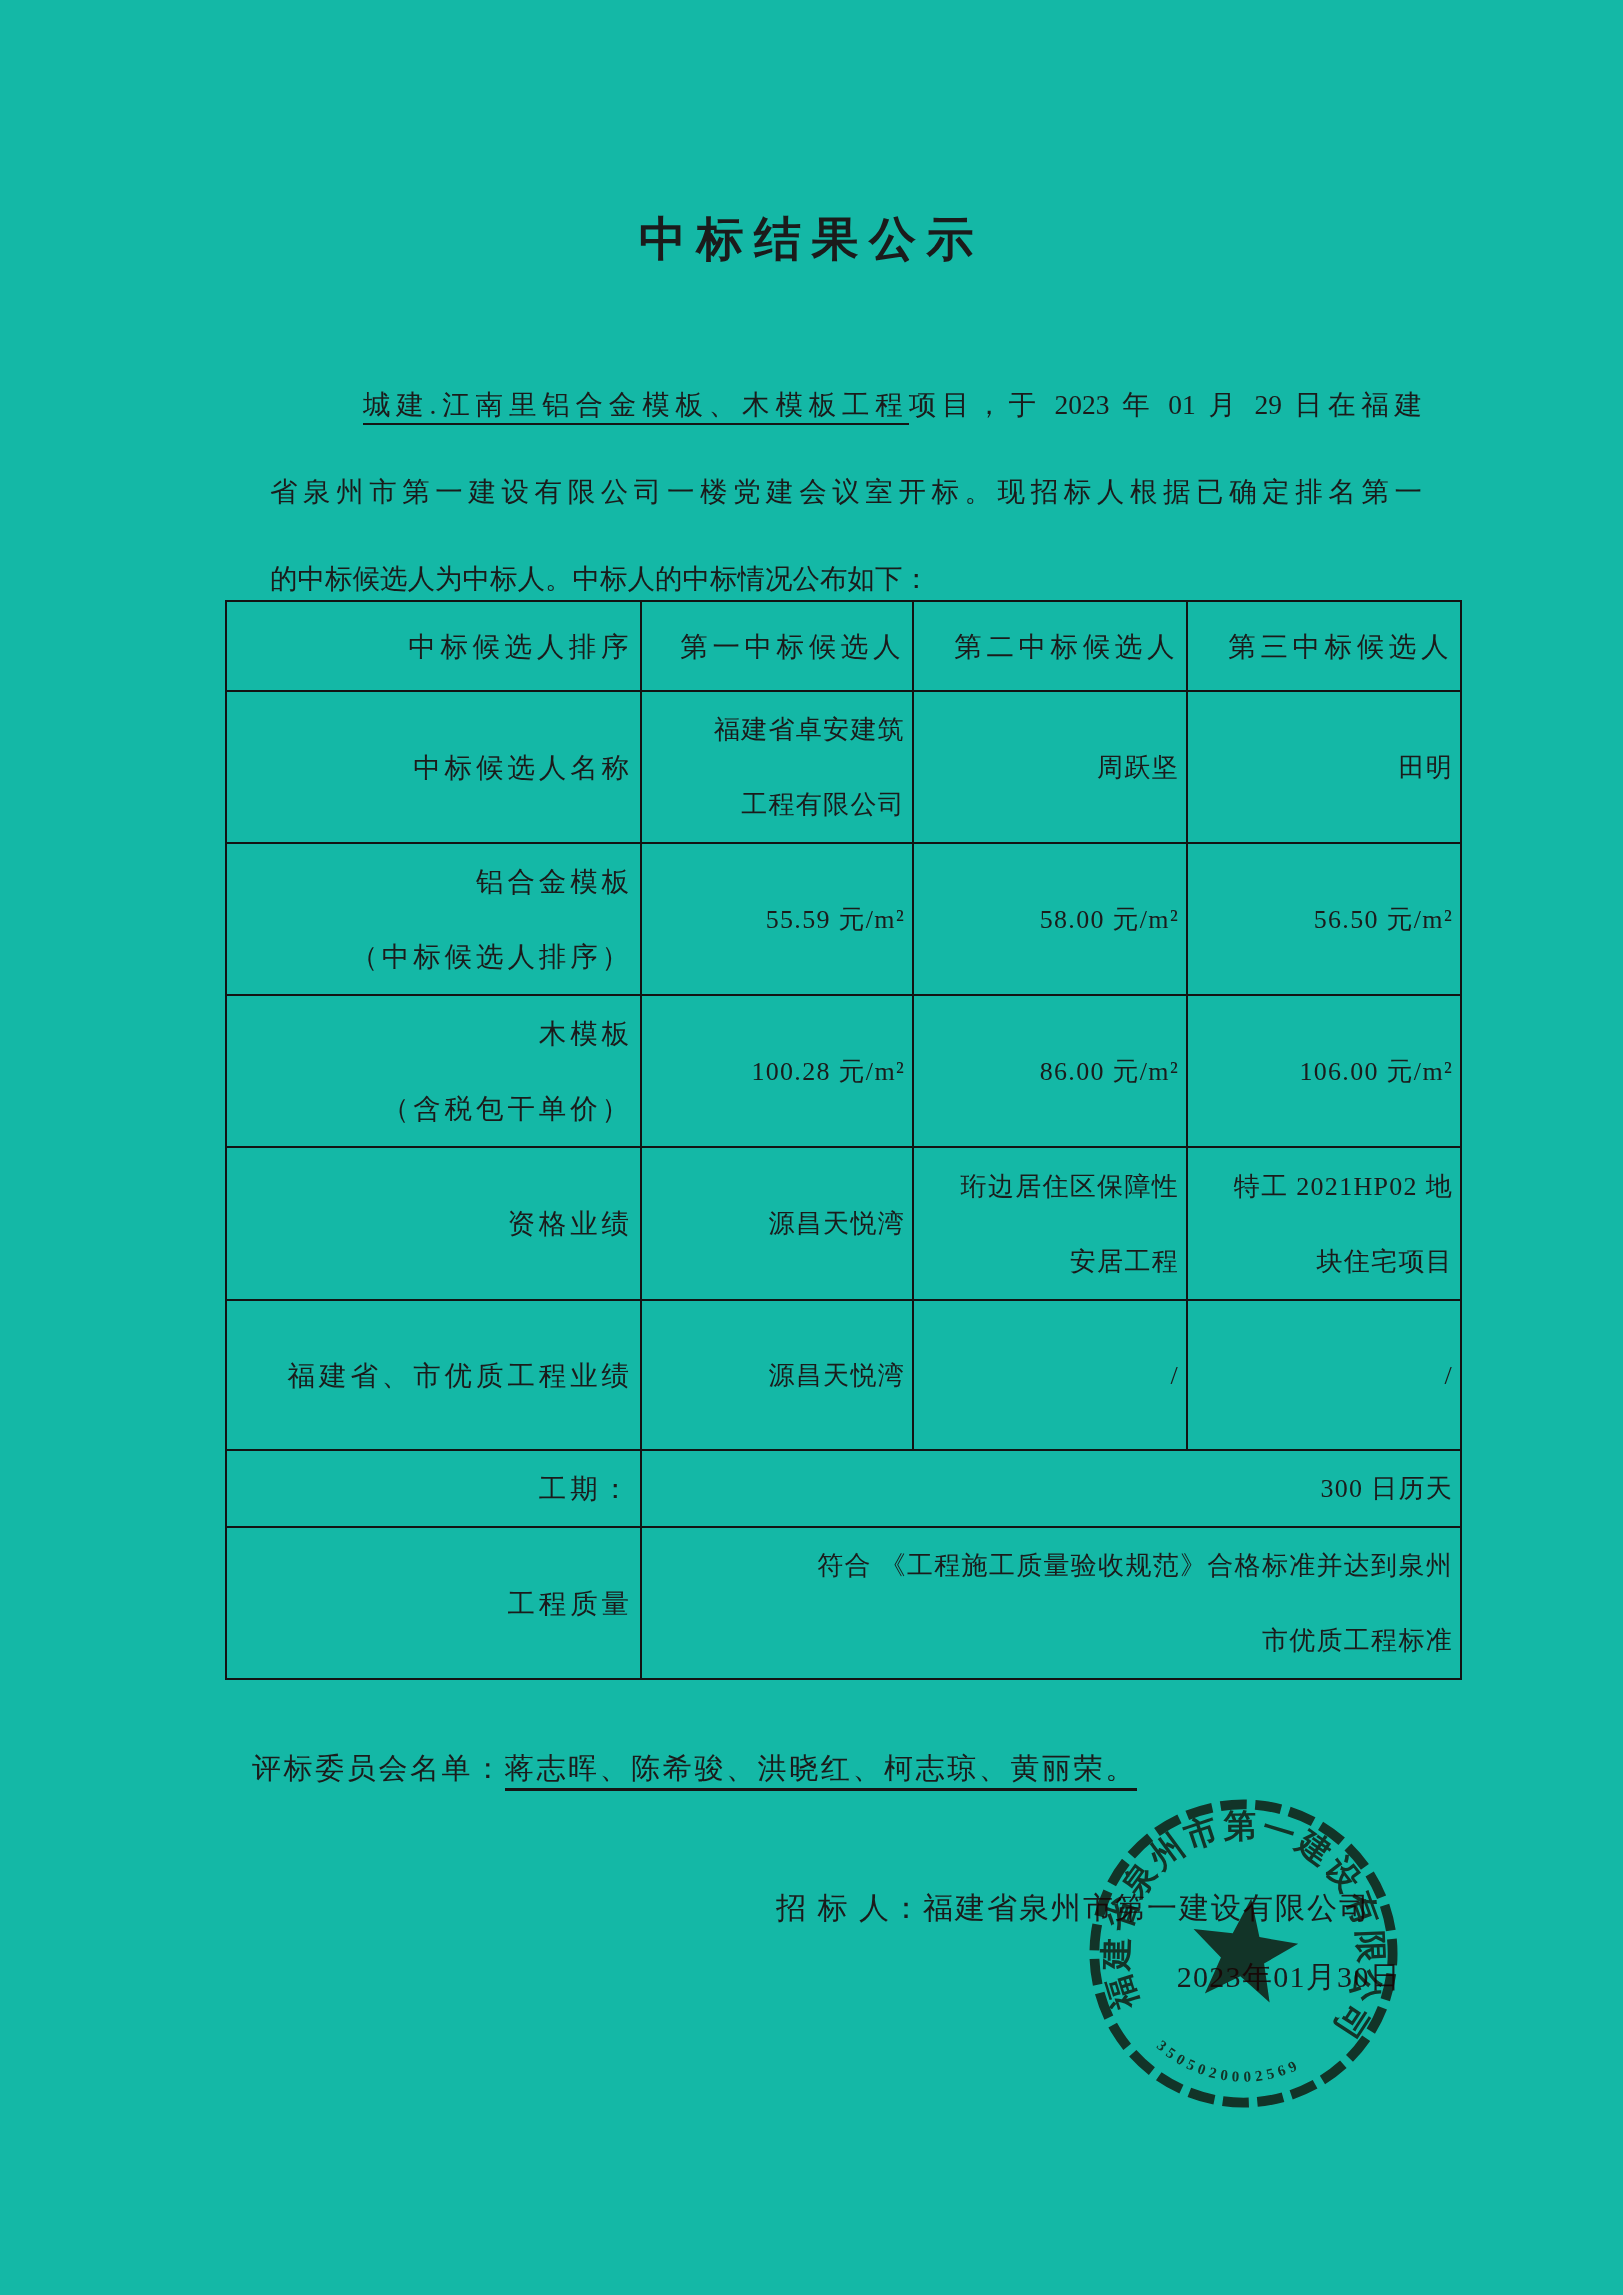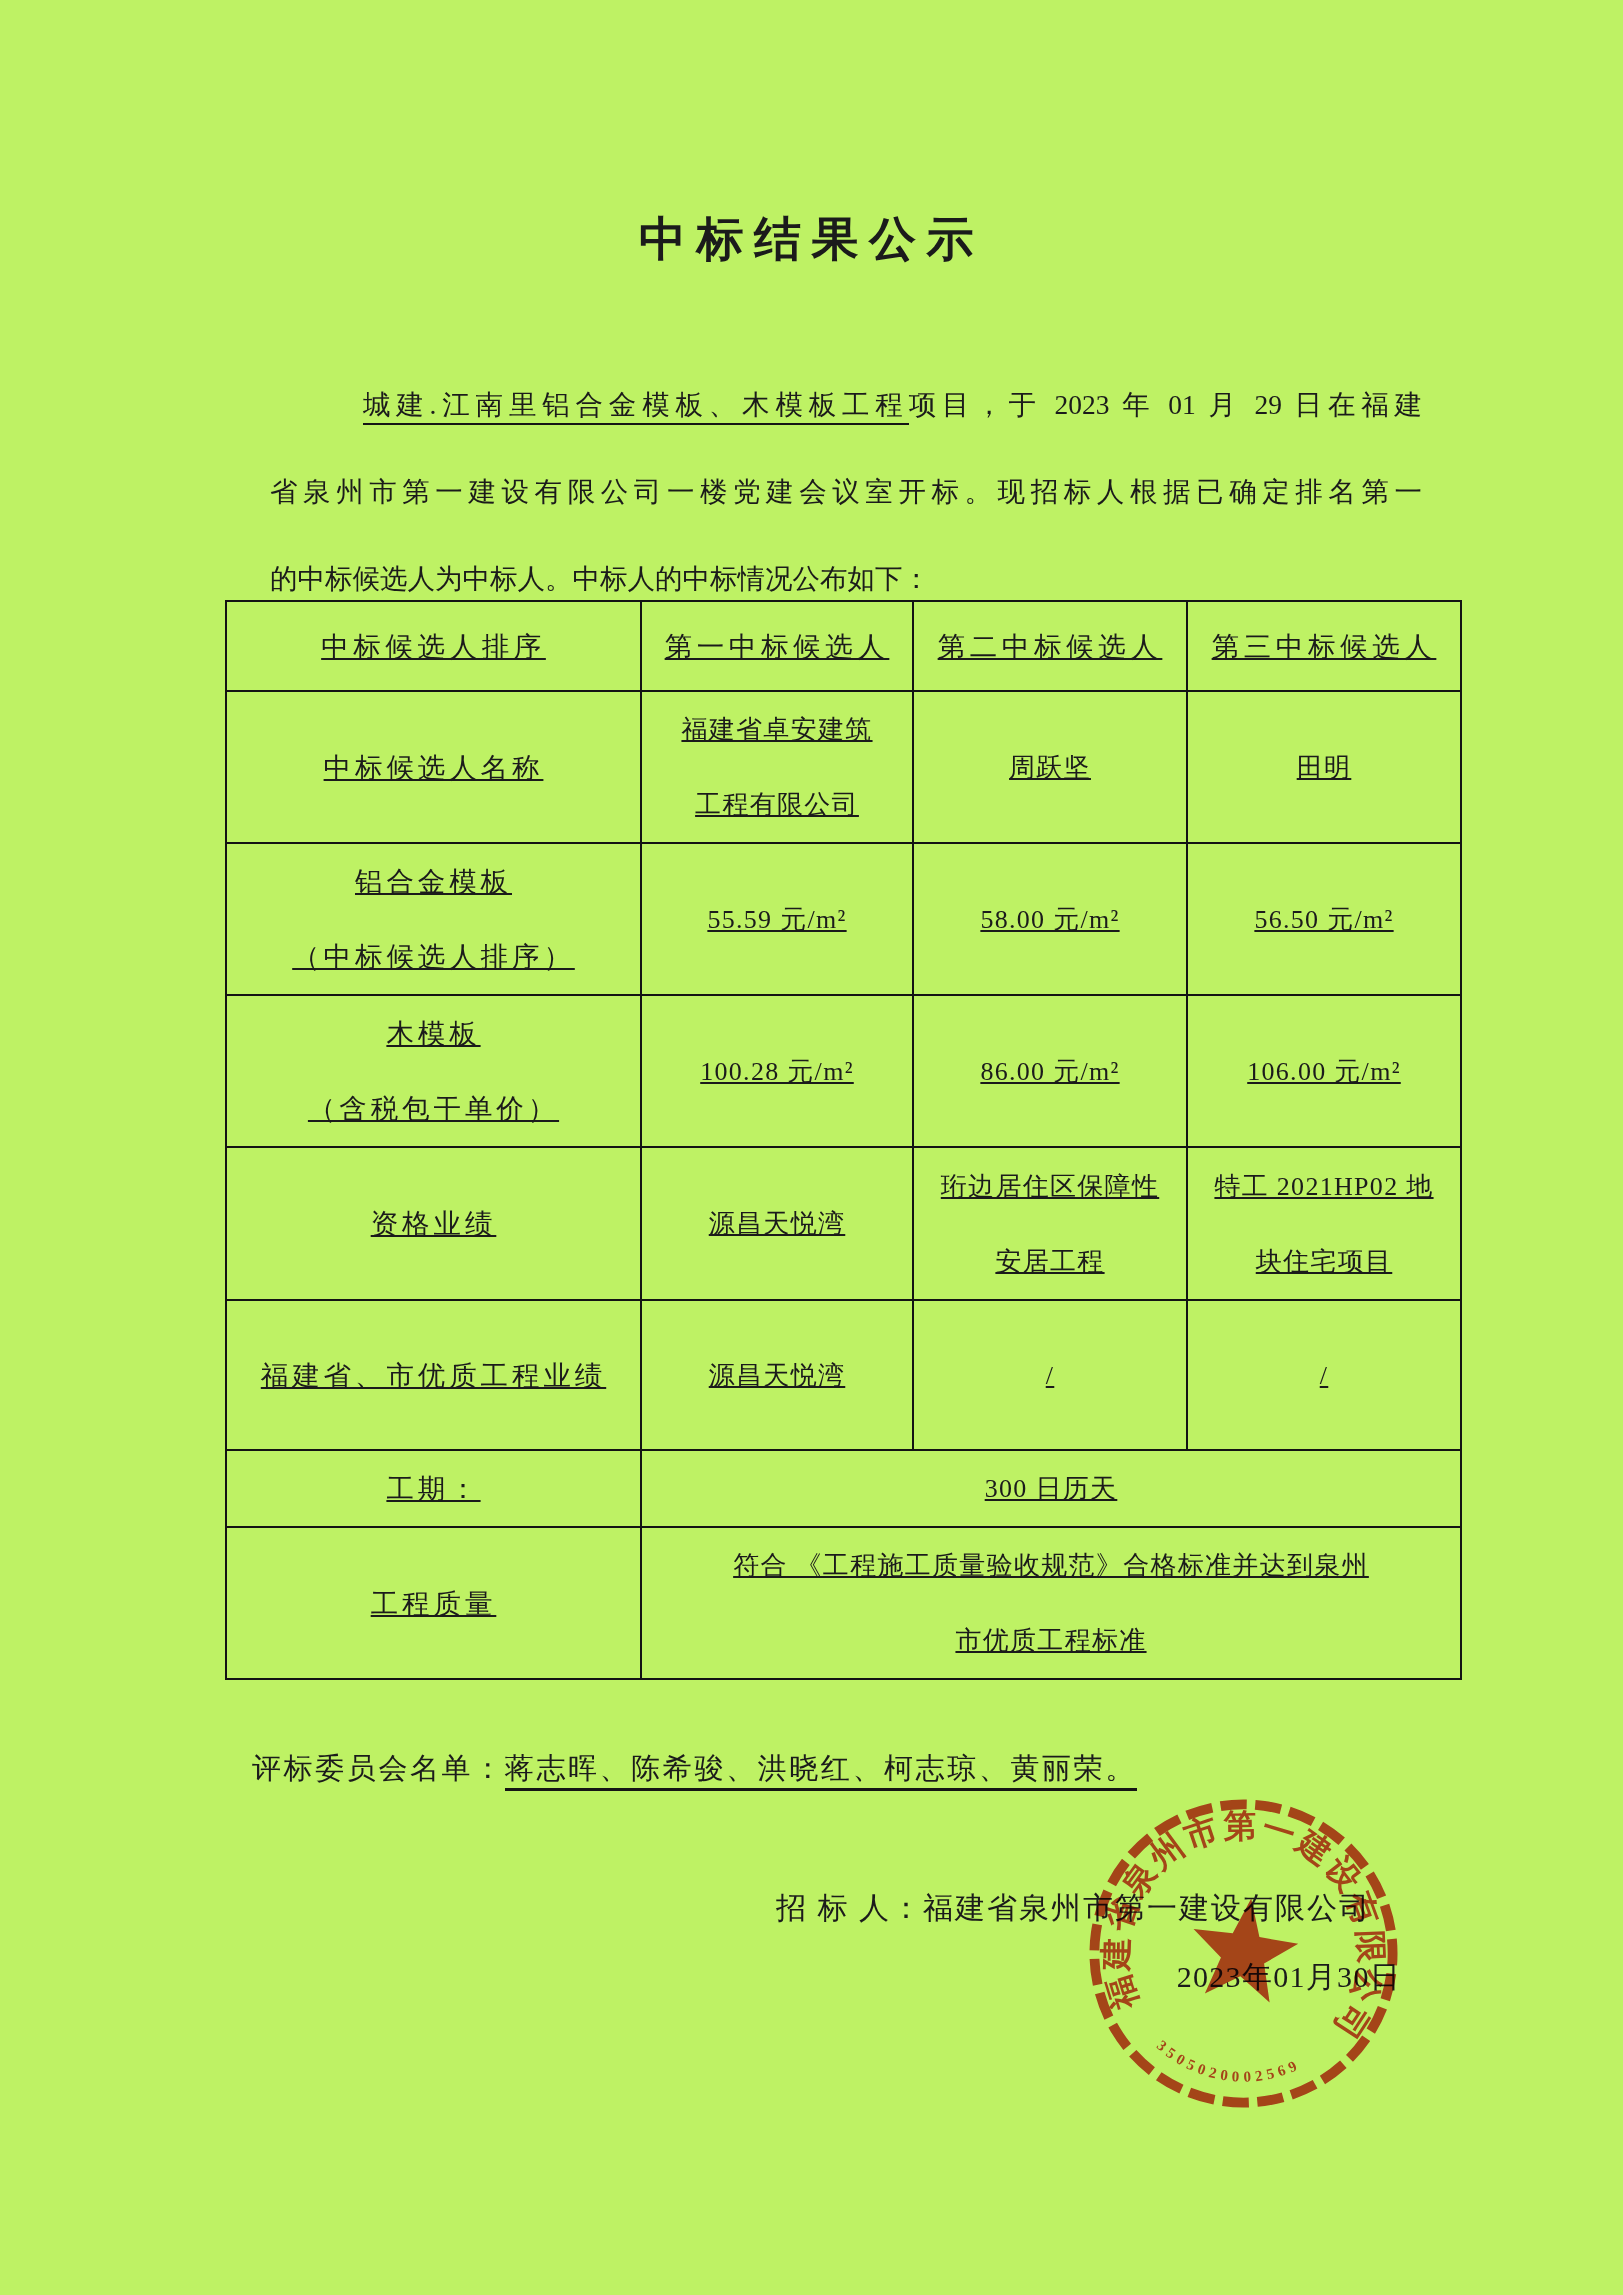--- a/index.html
+++ b/index.html
@@ -1,21 +1,21 @@
 <!DOCTYPE html>
 <html style="font-size:10.5px"><head>
 <meta charset="utf-8">
 <style>
   html, body { margin: 0; padding: 0; background: #9a9a9a; }
   #page {
     position: relative;
     width: 1623px;
     height: 2295px;
     margin: 0 auto;
-    background: #bef264;
+    background: #14b8a6;
     font-family: "Liberation Serif", "DejaVu Serif", serif;
     color: #1b1b1b;
     overflow: hidden;
   }
   .doc-title {
     position: absolute;
     top: 208px;
     left: 0;
     width: 1623px;
     text-align: center;
@@ -44,27 +44,26 @@
     position: absolute;
     top: 600px;
     left: 225px;
     width: 1234px;
     border-collapse: collapse;
     table-layout: fixed;
     font-size: 27px;
   }
   table.result-table td {
     border: 2px solid #131313;
-    text-align: center;
+    text-align: right;
     vertical-align: middle;
-    padding: 0 15px;
+    padding: 0 7px;
     line-height: 75px;
     letter-spacing: 2.6px;
     white-space: pre-line;
-    text-decoration: underline;
   }
   table.result-table td.hdr { letter-spacing: 4.6px; font-size: 27.5px; }
   table.result-table td.lbl { letter-spacing: 3.9px; font-size: 27.5px; }
   table.result-table td.val { font-size: 26px; letter-spacing: 1.3px; }
   .committee {
     position: absolute;
     top: 1749px;
     left: 252px;
     width: 1244px;
     font-size: 29px;

